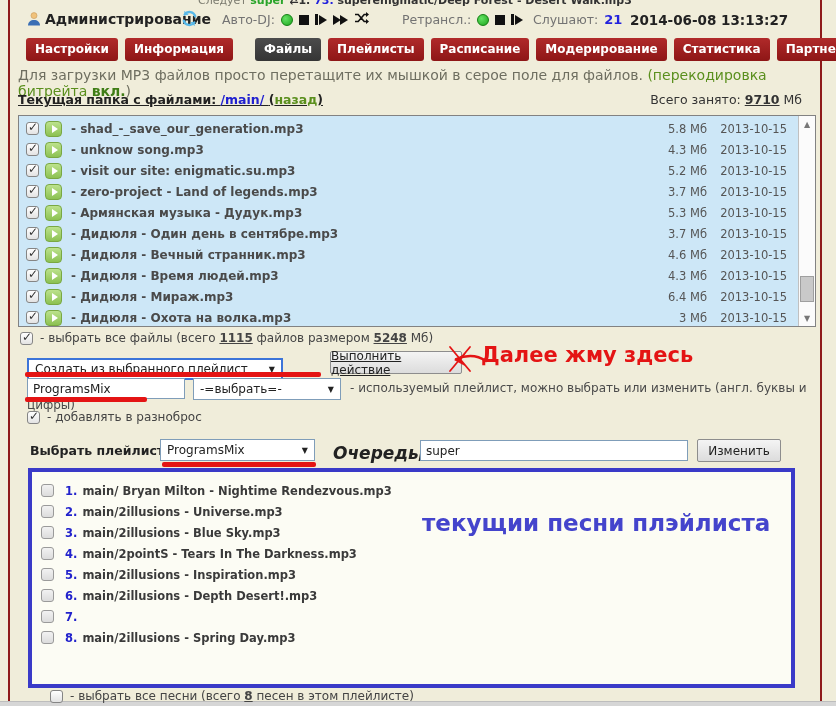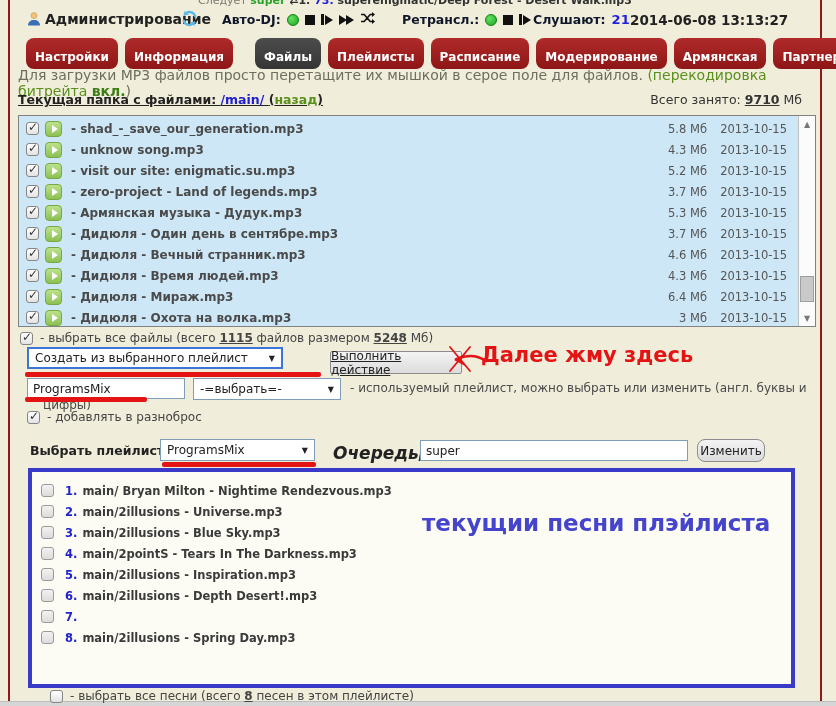--- a/index.html
+++ b/index.html
@@ -27,29 +27,29 @@
   
   .admin-title{left:45px;top:11px;font-size:14px;font-weight:bold;color:#222;}
   .icon-row{display:flex;align-items:center;gap:6px;}
   .dot{width:10px;height:10px;border-radius:50%;background:radial-gradient(circle at 35% 35%,#63e263,#1da51d);border:1px solid #128012;}
   .stop{width:10px;height:10px;background:#111;}
   .stepbar{width:3px;height:11px;background:#111;}
   .tri{width:0;height:0;border-left:8px solid #111;border-top:5px solid transparent;border-bottom:5px solid transparent;}
   .step{display:flex;align-items:center;gap:1px;}
   .ffwd{display:flex;align-items:center;}
   .ffwd .tri+.tri{margin-left:-1px;}
-  .hlabel{font-weight:bold;font-size:12.5px;color:#0f172a;}
+  .hlabel{font-weight:normal;font-size:12.5px;color:#737373;}
   .listeners-num{color:#2222dd;font-weight:bold;font-size:13px;}
   .datetime{font-size:13.5px;font-weight:bold;color:#222;}
 
   
   .tab-bar{left:26px;top:38px;display:flex;gap:7px;}
   .tab{
-    padding:12px 9px 5px 9px;color:#fff;font-weight:bold;font-size:12px;
-    background:linear-gradient(#b02a2a,#8e1616);border-radius:8px;cursor:pointer;white-space:nowrap;
+    padding:4px 9px 5px 9px;color:#fff;font-weight:bold;font-size:12px;
+    background:linear-gradient(#b02a2a,#8e1616);border-radius:3px;cursor:pointer;white-space:nowrap;
   }
   .tab.active{background:linear-gradient(#4c4c4c,#353535);margin-left:15px;}
 
   
   .notice{left:18px;top:67px;font-size:14px;color:#6e6e60;}
   .green{color:#5a8f1d;}
   .green-b{color:#3f7d16;font-weight:bold;}
   .folder-line{left:18px;top:92px;font-size:12.5px;color:#222;}
   .path-blue{color:#2020d0;font-weight:bold;}
   .total-line{top:92px;right:34px;font-size:12.5px;color:#333;}
@@ -88,45 +88,45 @@
   
   .selall-files{left:20px;top:331px;display:flex;align-items:center;gap:7px;font-size:12px;color:#444;}
   .selall-songs{left:30px;top:689px;display:flex;align-items:center;gap:7px;font-size:12px;color:#444;margin-left:20px;}
 
   
   .selectbox{
     background:#fff;border:1px solid #7f9db9;box-sizing:border-box;display:flex;align-items:center;
     font-size:12px;color:#222;padding:0 6px;cursor:pointer;height:22px;
   }
   .selectbox .arrow{margin-left:auto;font-size:8px;color:#222;}
-  .action-select{left:27px;top:347px;width:256px;border:2px solid #3c74d9;}
+  .action-select{left:27px;top:358px;width:256px;border:2px solid #3c74d9;}
   .exec-button{
     left:330px;top:351px;width:132px;height:23px;box-sizing:border-box;
     background:linear-gradient(#f4f4f4,#dcdcdc);border:1px solid #8d8d8d;border-radius:2px;
     display:flex;align-items:center;justify-content:center;font-size:12px;color:#222;
     text-decoration:underline;cursor:pointer;
   }
   .textinput{
     background:#fff;border:1px solid #7f9db9;box-sizing:border-box;font-size:12px;color:#222;
     padding:0 5px;height:21px;font-family:"DejaVu Sans","Liberation Sans",sans-serif;
   }
   .playlist-input{left:27px;top:378px;width:158px;}
   .choose-select{left:193px;top:378px;width:148px;}
   .hint1{left:350px;top:381px;font-size:12px;color:#4a4a4a;}
-  .hint2{left:27px;top:398px;font-size:12px;color:#4a4a4a;margin-left:16px;}
+  .hint2{left:27px;top:398px;font-size:12px;color:#4a4a4a;}
   .random-row{left:27px;top:410px;display:flex;align-items:center;gap:7px;font-size:12px;color:#444;}
 
   .queue-row-label{left:30px;top:443px;font-size:12.5px;font-weight:bold;color:#222;}
   .playlist-select{left:160px;top:439px;width:155px;}
   .queue-label{left:333px;top:443px;font-size:17px;font-weight:bold;color:#222;font-style:italic;}
   .qmark{color:#c02020;}
   .queue-input{left:420px;top:440px;width:268px;}
   .change-button{
-    left:697px;top:439px;width:68px;height:23px;box-sizing:border-box;
-    background:linear-gradient(#f4f4f4,#dcdcdc);border:1px solid #8d8d8d;border-radius:8px;
+    left:697px;top:439px;width:84px;height:23px;box-sizing:border-box;
+    background:linear-gradient(#f4f4f4,#dcdcdc);border:1px solid #8d8d8d;border-radius:2px;
     display:flex;align-items:center;justify-content:center;font-size:12px;color:#222;cursor:pointer;
   }
 
   
   .playlist-box{
     left:28px;top:468px;width:767px;height:220px;box-sizing:border-box;
     border:4px solid #3a3ac8;background:#fcfcf4;
   }
   .song-list{padding:8px 0 0 9px;}
   .srow{display:flex;align-items:center;height:21px;}
@@ -208,21 +208,21 @@
 </div>
 <div class="abs datetime" style="left:630px;top:12px">2014-06-08 13:13:27</div>
 
 <div class="abs tab-bar">
     <div class="tab">Настройки</div>
     <div class="tab">Информация</div>
     <div class="tab active">Файлы</div>
     <div class="tab">Плейлисты</div>
     <div class="tab">Расписание</div>
     <div class="tab">Модерирование</div>
-    <div class="tab">Армянская</div>
+    <div class="tab">Статистика</div>
     <div class="tab">Партнерам</div>
   </div>
 
 <div class="abs notice">
   <span>Для загрузки MP3 файлов просто перетащите их мышкой в серое поле для файлов. </span><span class="green">(</span><span class="green">перекодировка битрейта </span><span class="green-b">вкл.</span><span>)</span>
 </div>
 
 <div class="abs folder-line b">
   <span>Текущая папка с файлами: </span><span class="path-blue">/main/ </span><span>(</span><span class="green">назад</span><span>)</span>
 </div>

